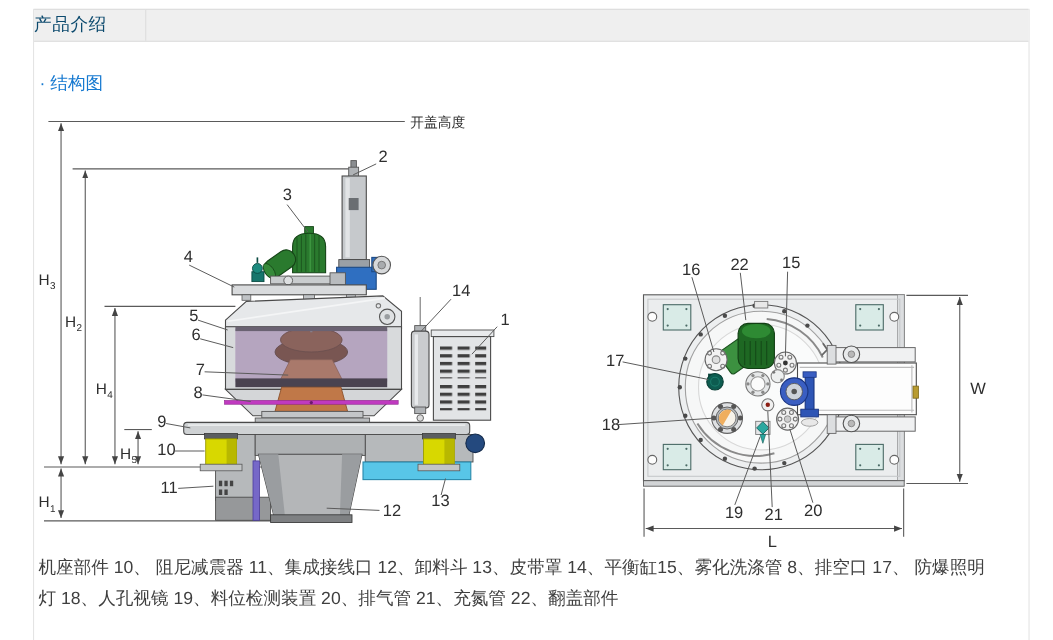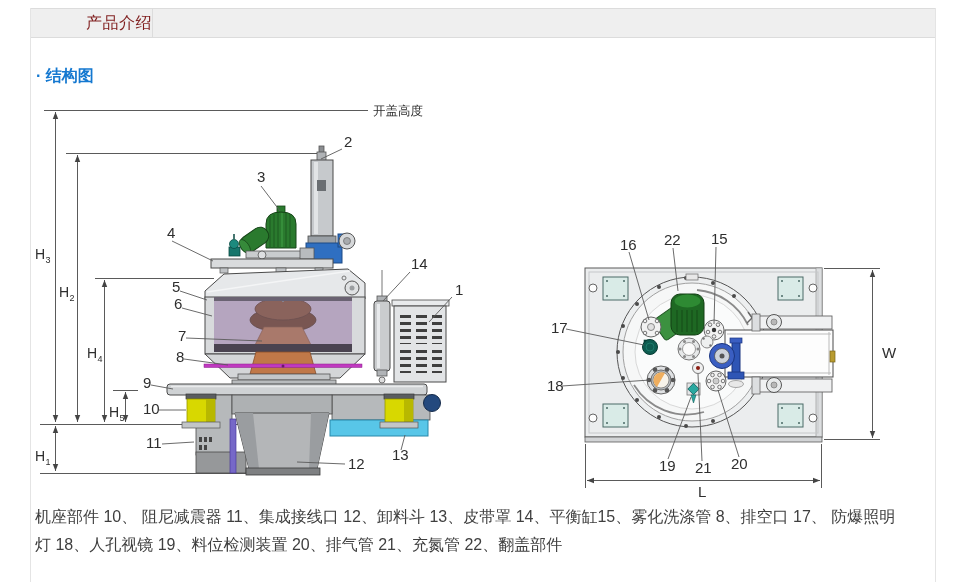--- a/index.html
+++ b/index.html
@@ -1,22 +1,22 @@
 <!DOCTYPE html>
 <html><head>
 <meta charset="utf-8">
 <style>
 html,body{margin:0;padding:0;background:#fff}
 .page{position:relative;width:957px;height:582px;background:#fff;font-family:"Liberation Sans",sans-serif;overflow:hidden}
 .frame{position:absolute;left:30px;top:8px;width:906px;height:574px;border-left:1px solid #e4e4e4;border-right:1px solid #e4e4e4;box-sizing:border-box}
 .tabbar{position:absolute;left:0;top:0;width:100%;height:30px;background:#efefef;border-top:1px solid #dcdcdc;border-bottom:1px solid #dcdcdc;box-sizing:border-box;display:flex}
-.tab{width:122px;text-align:right;line-height:28px;font-size:16px;letter-spacing:0.5px;color:#7f1d1d;border-right:1px solid #dcdcdc;box-sizing:border-box;position:relative}
+.tab{width:102px;text-align:left;line-height:28px;font-size:16px;letter-spacing:0.5px;color:#0c4a6e;border-right:1px solid #dcdcdc;box-sizing:border-box;position:relative}
 .tab.active{background:#fff}
 .tab.active::after{content:"";position:absolute;left:0;right:0;bottom:-1px;height:1px;background:#fff}
-.sec{position:absolute;left:5px;top:58px;font-size:16px;font-weight:bold;color:#1478d0}
+.sec{position:absolute;left:5px;top:58px;font-size:16px;font-weight:normal;color:#1478d0}
 .dsvg{position:absolute;left:0;top:0}
 .caption{position:absolute;left:35px;top:503px;font-size:16px;color:#3f3f3f;line-height:28px;white-space:nowrap}
 .dl{stroke:#5a5a5a;stroke-width:1;fill:none}
 .cl{stroke:#5a5a5a;stroke-width:0.9;fill:none}
 .t{font-size:15px;fill:#2e2e2e;font-family:"Liberation Sans",sans-serif}
 .th{font-size:14px;fill:#2e2e2e;font-family:"Liberation Sans",sans-serif}
 .tsub{font-size:9px;fill:#2e2e2e;font-family:"Liberation Sans",sans-serif}
 .tlbl{font-size:12.5px;fill:#2e2e2e;font-family:"Liberation Sans",sans-serif}
 </style>
 </head>

